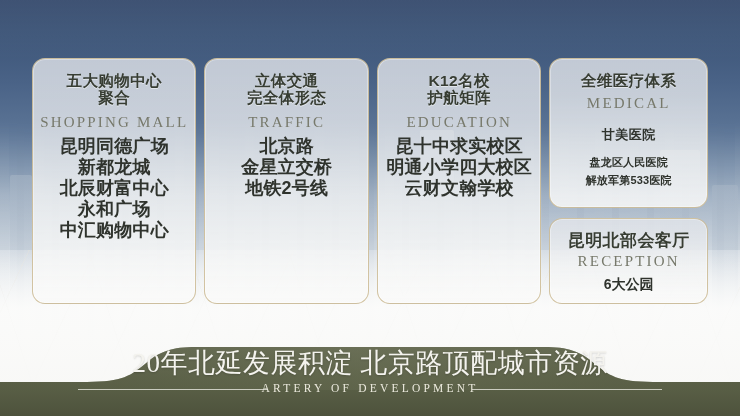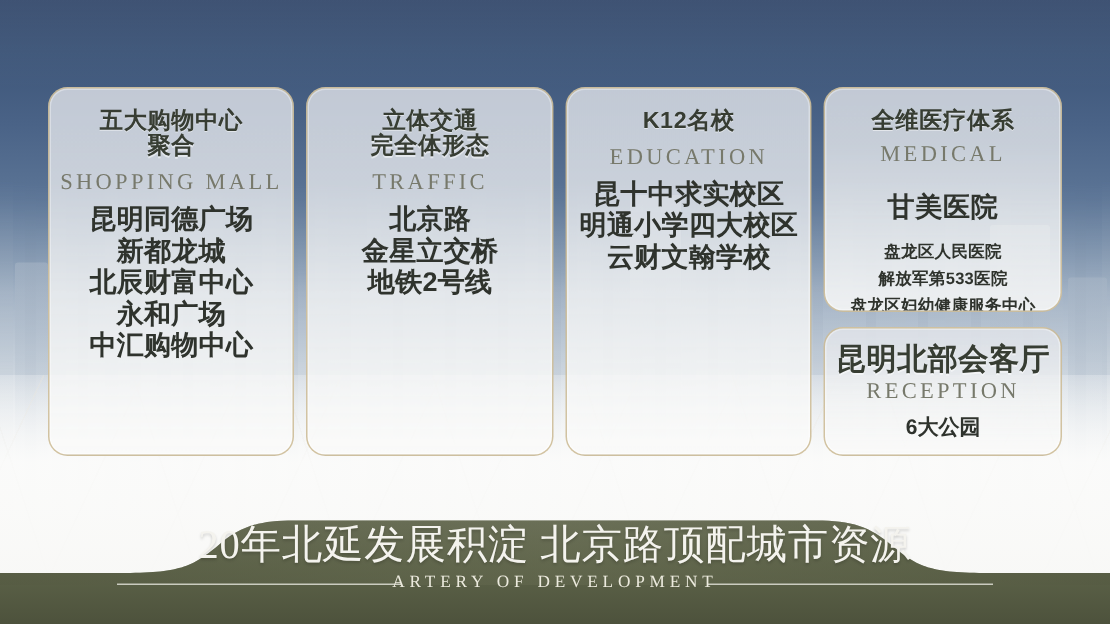--- a/index.html
+++ b/index.html
@@ -108,27 +108,27 @@
     color:#2f332d;
     font-size:18px;
     font-weight:bold;
     line-height:21px;
     letter-spacing:.2px;
   }
   .c-body .line{white-space:nowrap;}
   .c-body-sm{margin-top:9px;font-size:11px;line-height:18px;}
   .c-lead{
     margin-top:14px;text-align:center;color:#2f332d;
-    font-size:18px;font-weight:bold;letter-spacing:.5px;
+    font-size:13px;font-weight:bold;letter-spacing:.5px;
   }
   .c-rec-body{
     margin-top:6px;text-align:center;color:#2f332d;
     font-size:14px;font-weight:bold;
   }
-  .c-title-rec{font-size:20px;}
+  .c-title-rec{font-size:17px;}
   .c-sub-rec{margin-top:4px;}
   .c-sub-med{margin-top:6px;}
 
   
   .banner-wrap{position:absolute;left:0;top:330px;width:740px;height:86px;}
   .banner-svg{position:absolute;left:0;top:0;}
   .banner-text{
     position:absolute;left:0;top:0;width:740px;height:86px;
     display:flex;flex-direction:column;align-items:center;justify-content:flex-start;
     padding-top:18px;box-sizing:border-box;pointer-events:none;
@@ -201,20 +201,21 @@
           <div class="line">金星立交桥</div>
           <div class="line">地铁2号线</div>
         </div>
       </div>
     </div>
 
     <div class="col col-3">
       <div class="card card-tall">
         <div class="c-title">
           <div>K12名校</div>
+          <div>护航矩阵</div>
         </div>
         <div class="c-sub">EDUCATION</div>
         <div class="c-body">
           <div class="line">昆十中求实校区</div>
           <div class="line">明通小学四大校区</div>
           <div class="line">云财文翰学校</div>
         </div>
       </div>
     </div>
 
@@ -222,21 +223,20 @@
 
       <div class="card card-med">
         <div class="c-title">
           <div>全维医疗体系</div>
         </div>
         <div class="c-sub c-sub-med">MEDICAL</div>
         <div class="c-lead">甘美医院</div>
         <div class="c-body c-body-sm">
           <div class="line">盘龙区人民医院</div>
           <div class="line">解放军第533医院</div>
-          <div class="line">盘龙区妇幼健康服务中心</div>
         </div>
       </div>
 
       <div class="card card-rec">
         <div class="c-title c-title-rec">
           <div>昆明北部会客厅</div>
         </div>
         <div class="c-sub c-sub-rec">RECEPTION</div>
         <div class="c-rec-body">
           <div class="line">6大公园</div>

